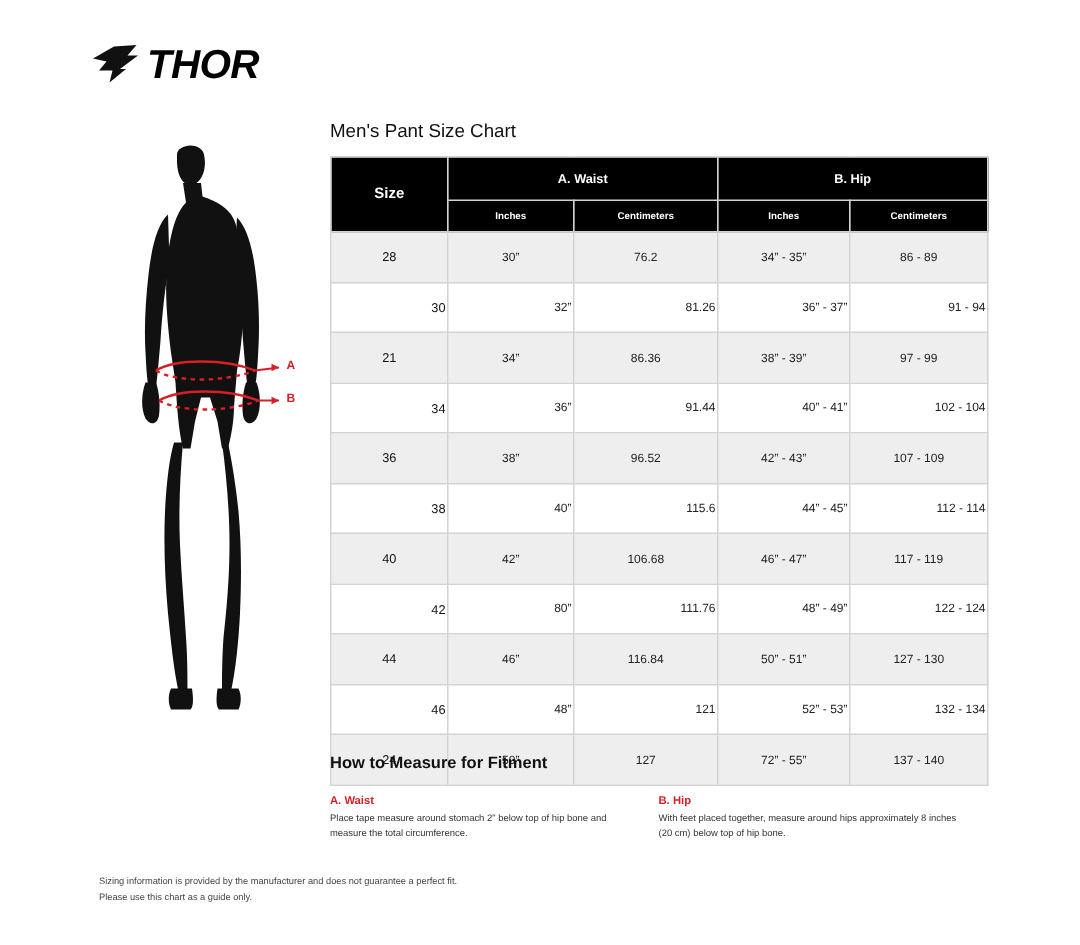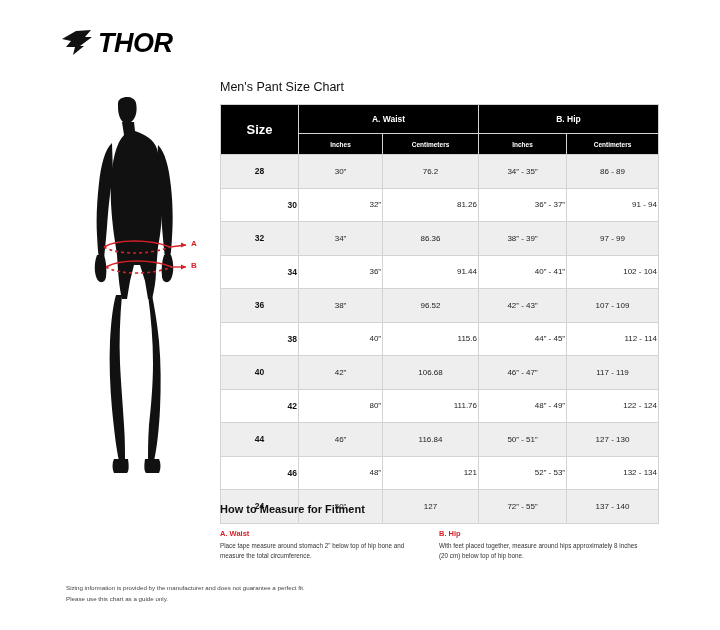--- a/index.html
+++ b/index.html
@@ -106,27 +106,27 @@
     background: #000000;
     color: #ffffff;
     font-size: 6.5px;
     font-weight: bold;
     height: 18px;
     border: 1px solid #000000;
   }
   th.size-head {
     background: #000000;
     color: #ffffff;
-    font-size: 13px;
+    font-size: 10px;
     font-weight: bold;
     border: 1px solid #000000;
   }
   td.size-cell {
     font-size: 8.5px;
-    font-weight: bold;
+    font-weight: normal;
     color: #111111;
     height: 30.5px;
   }
   td.val {
     font-size: 8px;
     color: #222222;
     height: 30.5px;
   }
   tr.alt td { background: #eeeeee; }
   tr.plain td { background: #ffffff; text-align: right; }
@@ -272,21 +272,21 @@
           <td class="val">86 - 89</td>
         </tr>
         <tr class="plain">
           <td class="size-cell">30</td>
           <td class="val">32”</td>
           <td class="val">81.26</td>
           <td class="val">36” - 37”</td>
           <td class="val">91 - 94</td>
         </tr>
         <tr class="alt">
-          <td class="size-cell">32</td>
+          <td class="size-cell">21</td>
           <td class="val">34”</td>
           <td class="val">86.36</td>
           <td class="val">38” - 39”</td>
           <td class="val">97 - 99</td>
         </tr>
         <tr class="plain">
           <td class="size-cell">34</td>
           <td class="val">36”</td>
           <td class="val">91.44</td>
           <td class="val">40” - 41”</td>

